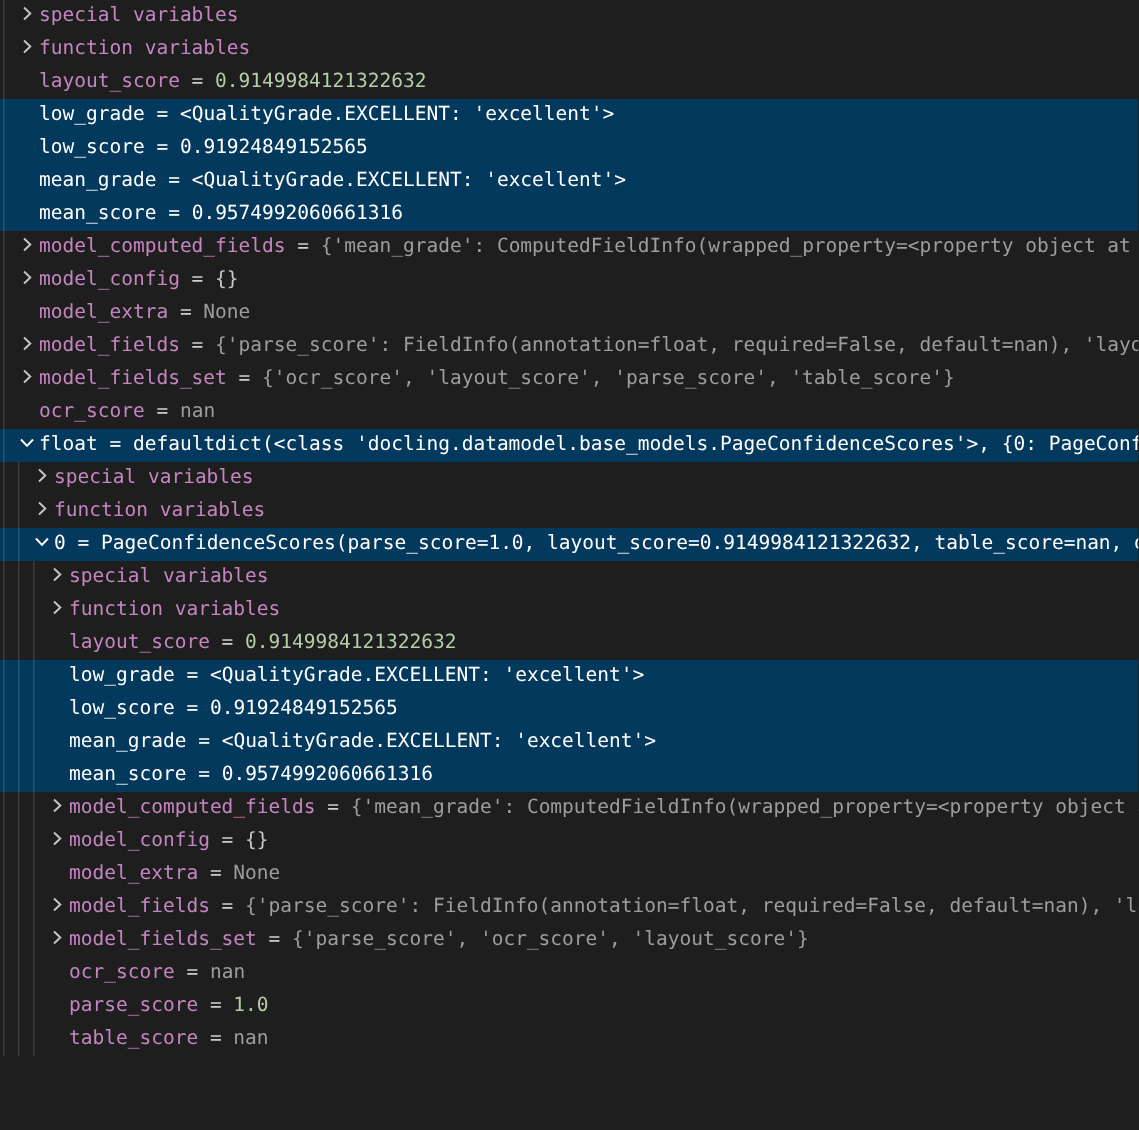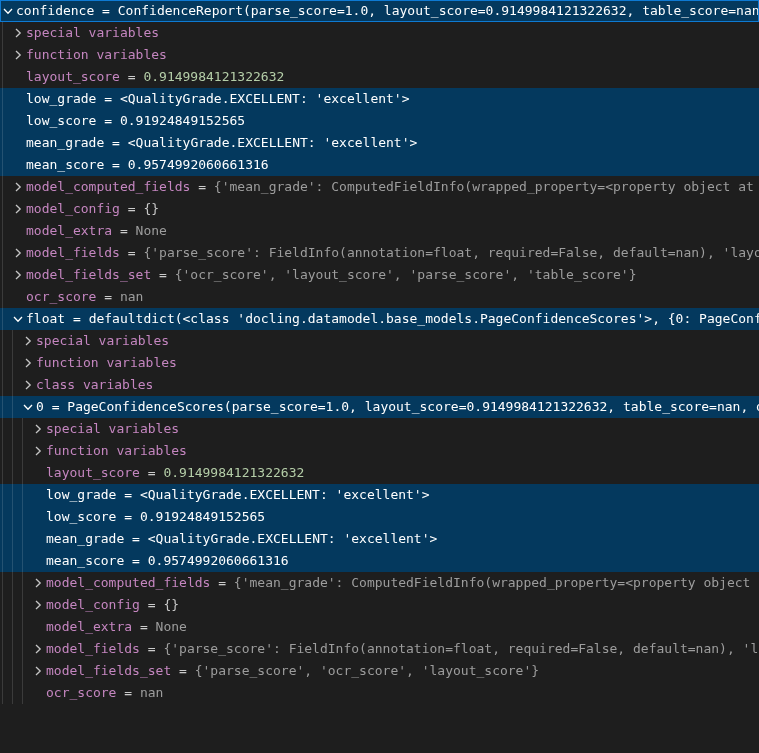--- a/index.html
+++ b/index.html
@@ -32,23 +32,20 @@
   .name{color:var(--name);}
   .eq{color:#cccccc;}
   .val.number{color:var(--number);}
   .val.gray{color:var(--gray);}
   .val.plain{color:var(--plain);}
 </style>
 </head>
 <body>
 
 <div class="panel">
-    <div class="row selected focused" style="padding-left: 0px;"><span class="chev open"><svg width="16" height="16" viewBox="0 0 16 16">
-          <path d="M6 4 L10.2 8 L6 12" fill="none" stroke="currentColor" stroke-width="1.3"></path>
-        </svg></span><span class="name">confidence</span><span class="eq"> = </span><span class="val plain">ConfidenceReport(parse_score=1.0, layout_score=0.9149984121322632, table_score=nan</span></div>
     <div class="row" style="padding-left: 10px;"><span class="guide" style="left: 2px;"></span><span class="chev"><svg width="16" height="16" viewBox="0 0 16 16">
           <path d="M6 4 L10.2 8 L6 12" fill="none" stroke="currentColor" stroke-width="1.3"></path>
         </svg></span><span class="name">special variables</span></div>
     <div class="row" style="padding-left: 10px;"><span class="guide" style="left: 2px;"></span><span class="chev"><svg width="16" height="16" viewBox="0 0 16 16">
           <path d="M6 4 L10.2 8 L6 12" fill="none" stroke="currentColor" stroke-width="1.3"></path>
         </svg></span><span class="name">function variables</span></div>
     <div class="row" style="padding-left: 10px;"><span class="guide" style="left: 2px;"></span><span class="chev"></span><span class="name">layout_score</span><span class="eq"> = </span><span class="val number">0.9149984121322632</span></div>
     <div class="row selected" style="padding-left: 10px;"><span class="guide" style="left: 2px;"></span><span class="chev"></span><span class="name">low_grade</span><span class="eq"> = </span><span class="val plain">&lt;QualityGrade.EXCELLENT: 'excellent'&gt;</span></div>
     <div class="row selected" style="padding-left: 10px;"><span class="guide" style="left: 2px;"></span><span class="chev"></span><span class="name">low_score</span><span class="eq"> = </span><span class="val number">0.91924849152565</span></div>
     <div class="row selected" style="padding-left: 10px;"><span class="guide" style="left: 2px;"></span><span class="chev"></span><span class="name">mean_grade</span><span class="eq"> = </span><span class="val plain">&lt;QualityGrade.EXCELLENT: 'excellent'&gt;</span></div>
@@ -69,23 +66,20 @@
     <div class="row" style="padding-left: 10px;"><span class="guide" style="left: 2px;"></span><span class="chev"></span><span class="name">ocr_score</span><span class="eq"> = </span><span class="val gray">nan</span></div>
     <div class="row selected" style="padding-left: 10px;"><span class="guide" style="left: 2px;"></span><span class="chev open"><svg width="16" height="16" viewBox="0 0 16 16">
           <path d="M6 4 L10.2 8 L6 12" fill="none" stroke="currentColor" stroke-width="1.3"></path>
         </svg></span><span class="name">float</span><span class="eq"> = </span><span class="val plain">defaultdict(&lt;class 'docling.datamodel.base_models.PageConfidenceScores'&gt;, {0: PageConf</span></div>
     <div class="row" style="padding-left: 20px;"><span class="guide" style="left: 2px;"></span><span class="guide" style="left: 12px;"></span><span class="chev"><svg width="16" height="16" viewBox="0 0 16 16">
           <path d="M6 4 L10.2 8 L6 12" fill="none" stroke="currentColor" stroke-width="1.3"></path>
         </svg></span><span class="name">special variables</span></div>
     <div class="row" style="padding-left: 20px;"><span class="guide" style="left: 2px;"></span><span class="guide" style="left: 12px;"></span><span class="chev"><svg width="16" height="16" viewBox="0 0 16 16">
           <path d="M6 4 L10.2 8 L6 12" fill="none" stroke="currentColor" stroke-width="1.3"></path>
         </svg></span><span class="name">function variables</span></div>
-    <div class="row" style="padding-left: 20px;"><span class="guide" style="left: 2px;"></span><span class="guide" style="left: 12px;"></span><span class="chev"><svg width="16" height="16" viewBox="0 0 16 16">
-          <path d="M6 4 L10.2 8 L6 12" fill="none" stroke="currentColor" stroke-width="1.3"></path>
-        </svg></span><span class="name">class variables</span></div>
     <div class="row selected" style="padding-left: 20px;"><span class="guide" style="left: 2px;"></span><span class="guide" style="left: 12px;"></span><span class="chev open"><svg width="16" height="16" viewBox="0 0 16 16">
           <path d="M6 4 L10.2 8 L6 12" fill="none" stroke="currentColor" stroke-width="1.3"></path>
         </svg></span><span class="name">0</span><span class="eq"> = </span><span class="val plain">PageConfidenceScores(parse_score=1.0, layout_score=0.9149984121322632, table_score=nan, o</span></div>
     <div class="row" style="padding-left: 30px;"><span class="guide" style="left: 2px;"></span><span class="guide" style="left: 12px;"></span><span class="guide" style="left: 22px;"></span><span class="chev"><svg width="16" height="16" viewBox="0 0 16 16">
           <path d="M6 4 L10.2 8 L6 12" fill="none" stroke="currentColor" stroke-width="1.3"></path>
         </svg></span><span class="name">special variables</span></div>
     <div class="row" style="padding-left: 30px;"><span class="guide" style="left: 2px;"></span><span class="guide" style="left: 12px;"></span><span class="guide" style="left: 22px;"></span><span class="chev"><svg width="16" height="16" viewBox="0 0 16 16">
           <path d="M6 4 L10.2 8 L6 12" fill="none" stroke="currentColor" stroke-width="1.3"></path>
         </svg></span><span class="name">function variables</span></div>
     <div class="row" style="padding-left: 30px;"><span class="guide" style="left: 2px;"></span><span class="guide" style="left: 12px;"></span><span class="guide" style="left: 22px;"></span><span class="chev"></span><span class="name">layout_score</span><span class="eq"> = </span><span class="val number">0.9149984121322632</span></div>
@@ -100,13 +94,15 @@
           <path d="M6 4 L10.2 8 L6 12" fill="none" stroke="currentColor" stroke-width="1.3"></path>
         </svg></span><span class="name">model_config</span><span class="eq"> = </span><span class="val plain">{}</span></div>
     <div class="row" style="padding-left: 30px;"><span class="guide" style="left: 2px;"></span><span class="guide" style="left: 12px;"></span><span class="guide" style="left: 22px;"></span><span class="chev"></span><span class="name">model_extra</span><span class="eq"> = </span><span class="val gray">None</span></div>
     <div class="row" style="padding-left: 30px;"><span class="guide" style="left: 2px;"></span><span class="guide" style="left: 12px;"></span><span class="guide" style="left: 22px;"></span><span class="chev"><svg width="16" height="16" viewBox="0 0 16 16">
           <path d="M6 4 L10.2 8 L6 12" fill="none" stroke="currentColor" stroke-width="1.3"></path>
         </svg></span><span class="name">model_fields</span><span class="eq"> = </span><span class="val gray">{'parse_score': FieldInfo(annotation=float, required=False, default=nan), 'la</span></div>
     <div class="row" style="padding-left: 30px;"><span class="guide" style="left: 2px;"></span><span class="guide" style="left: 12px;"></span><span class="guide" style="left: 22px;"></span><span class="chev"><svg width="16" height="16" viewBox="0 0 16 16">
           <path d="M6 4 L10.2 8 L6 12" fill="none" stroke="currentColor" stroke-width="1.3"></path>
         </svg></span><span class="name">model_fields_set</span><span class="eq"> = </span><span class="val gray">{'parse_score', 'ocr_score', 'layout_score'}</span></div>
     <div class="row" style="padding-left: 30px;"><span class="guide" style="left: 2px;"></span><span class="guide" style="left: 12px;"></span><span class="guide" style="left: 22px;"></span><span class="chev"></span><span class="name">ocr_score</span><span class="eq"> = </span><span class="val gray">nan</span></div>
+    <div class="row" style="padding-left: 30px;"><span class="guide" style="left: 2px;"></span><span class="guide" style="left: 12px;"></span><span class="guide" style="left: 22px;"></span><span class="chev"></span><span class="name">parse_score</span><span class="eq"> = </span><span class="val number">1.0</span></div>
+    <div class="row" style="padding-left: 30px;"><span class="guide" style="left: 2px;"></span><span class="guide" style="left: 12px;"></span><span class="guide" style="left: 22px;"></span><span class="chev"></span><span class="name">table_score</span><span class="eq"> = </span><span class="val gray">nan</span></div>
   </div>
 
 </body></html>

